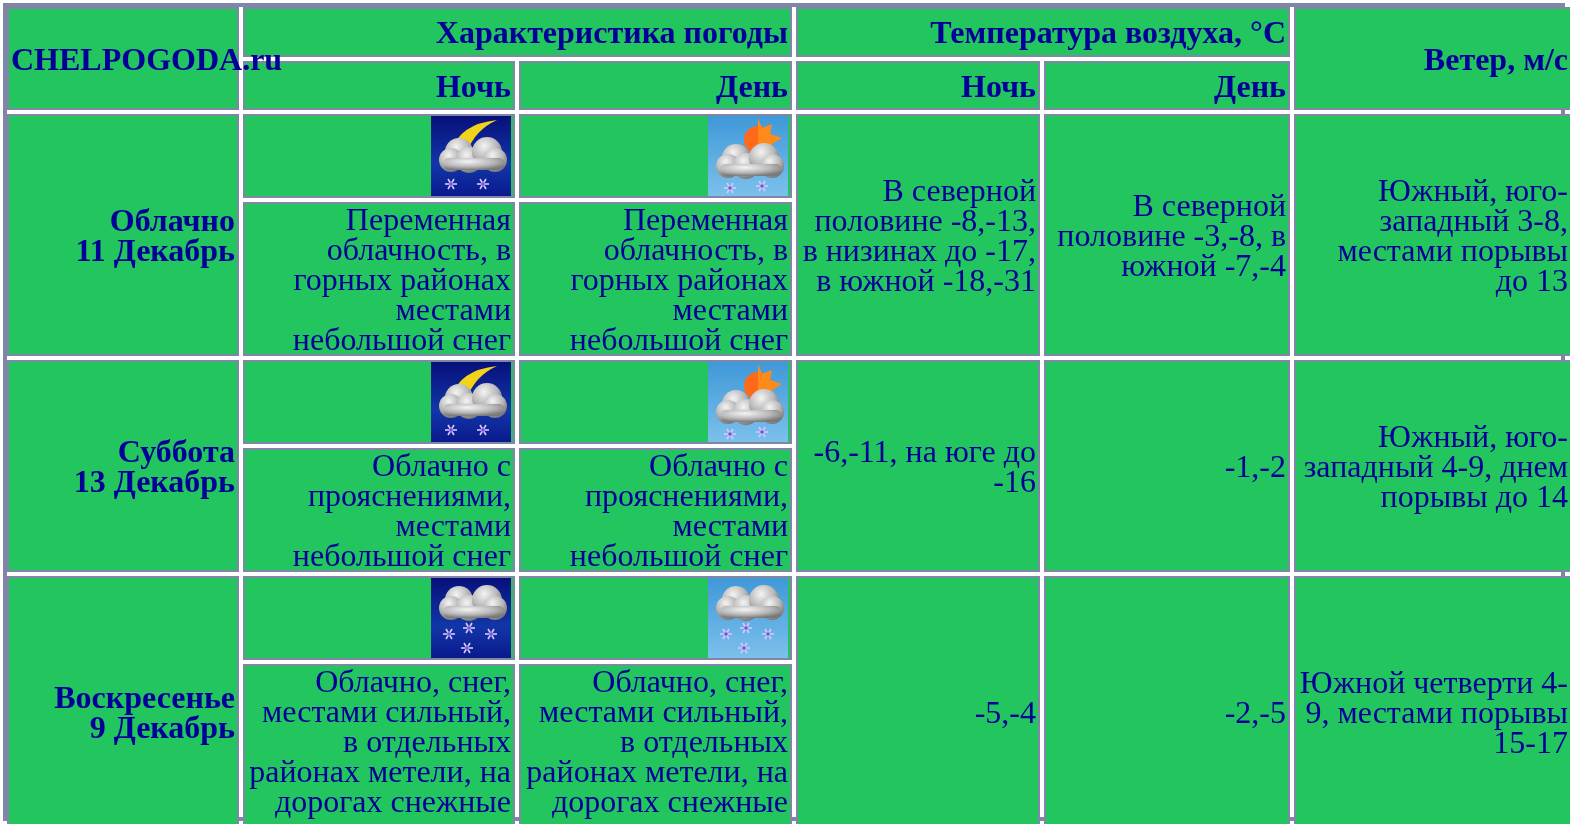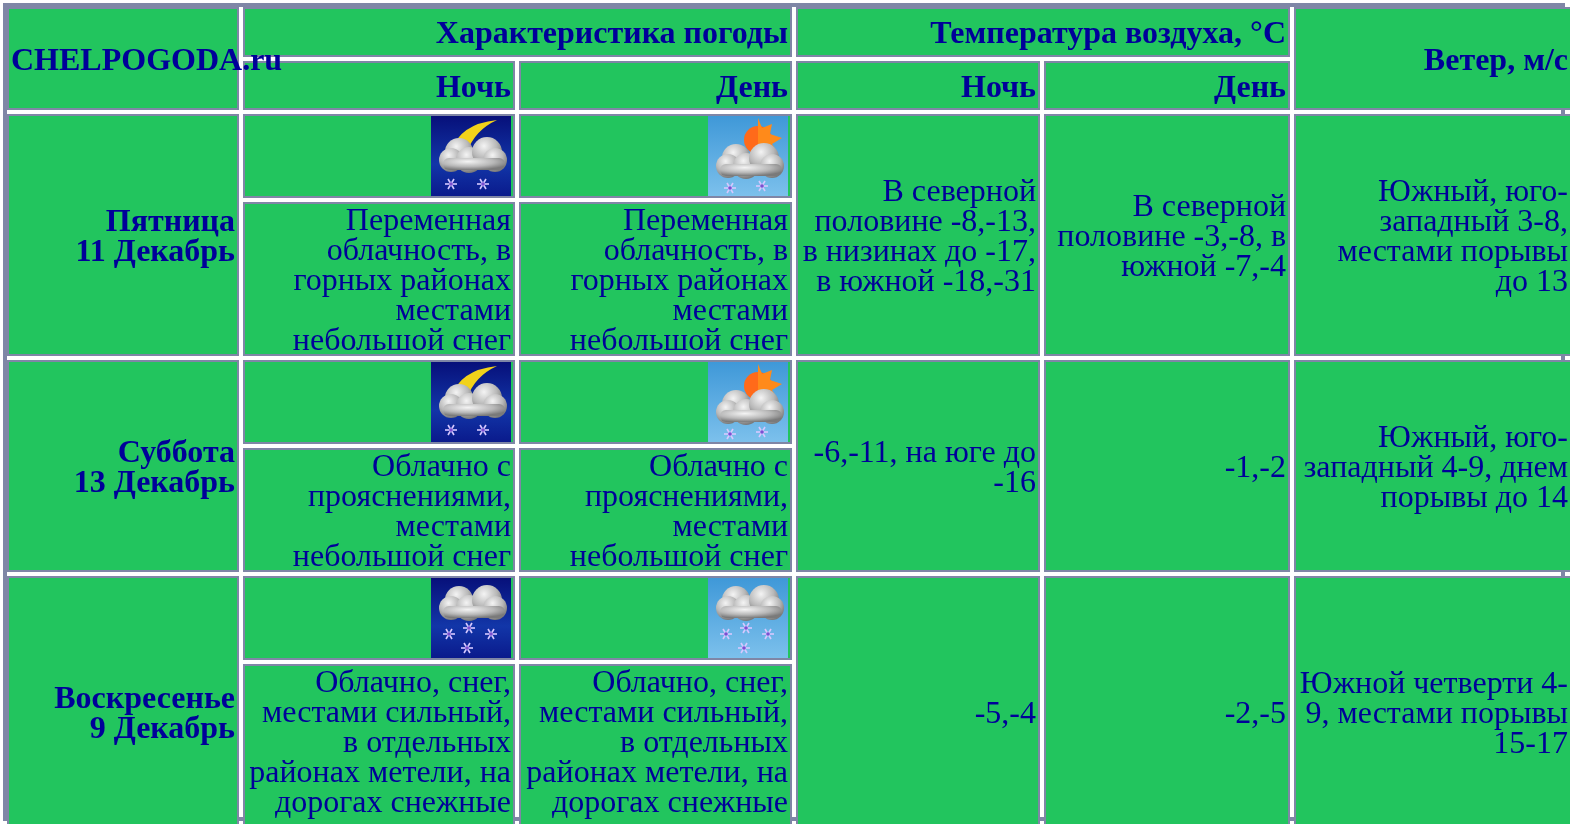--- a/index.html
+++ b/index.html
@@ -83,21 +83,21 @@
   </tr>
   <tr style="height:49px">
     <td class="hdr">Ночь</td>
     <td class="hdr">День</td>
     <td class="hdr">Ночь</td>
     <td class="hdr">День</td>
   </tr>
 
   <tr>
     <td rowspan="2" class="day">
-      <span>Пятница</span><br>
+      <span>Облачно</span><br>
       <span>11 Декабрь</span>
     </td>
     <td class="img">
       <span class="wx-icon">
         <svg viewBox="0 0 80 80">
               <rect width="80" height="80" fill="url(#nightBg)"></rect>
               <path d="M20 36 Q28 8 66 4 Q44 14 36 36 Z" fill="#f2d21a"></path>
               <use href="#clouds" y="-4"></use>
               <use href="#flake" x="20" y="68"></use>
               <use href="#flake" x="52" y="68"></use>

